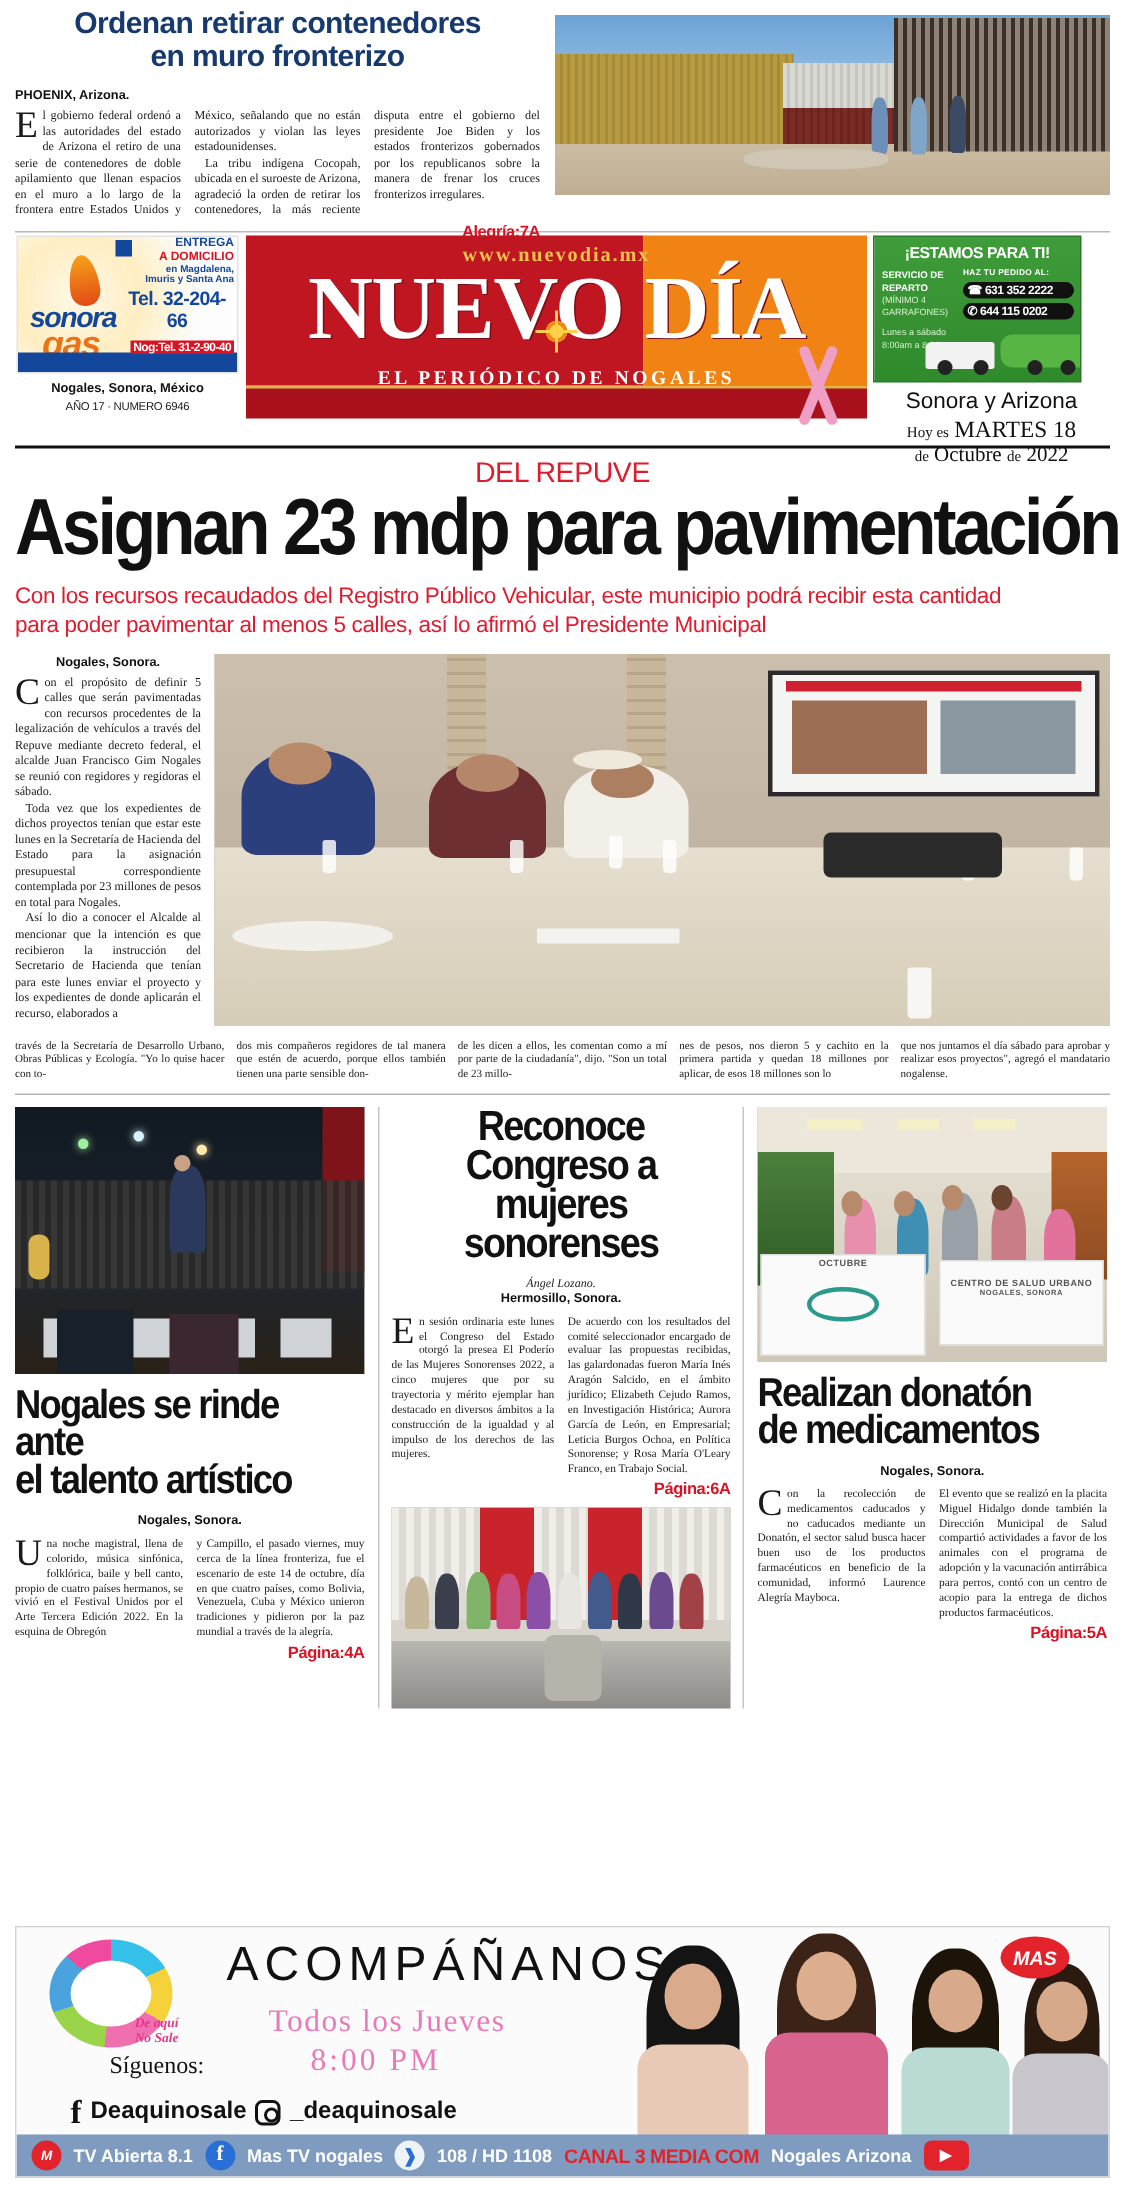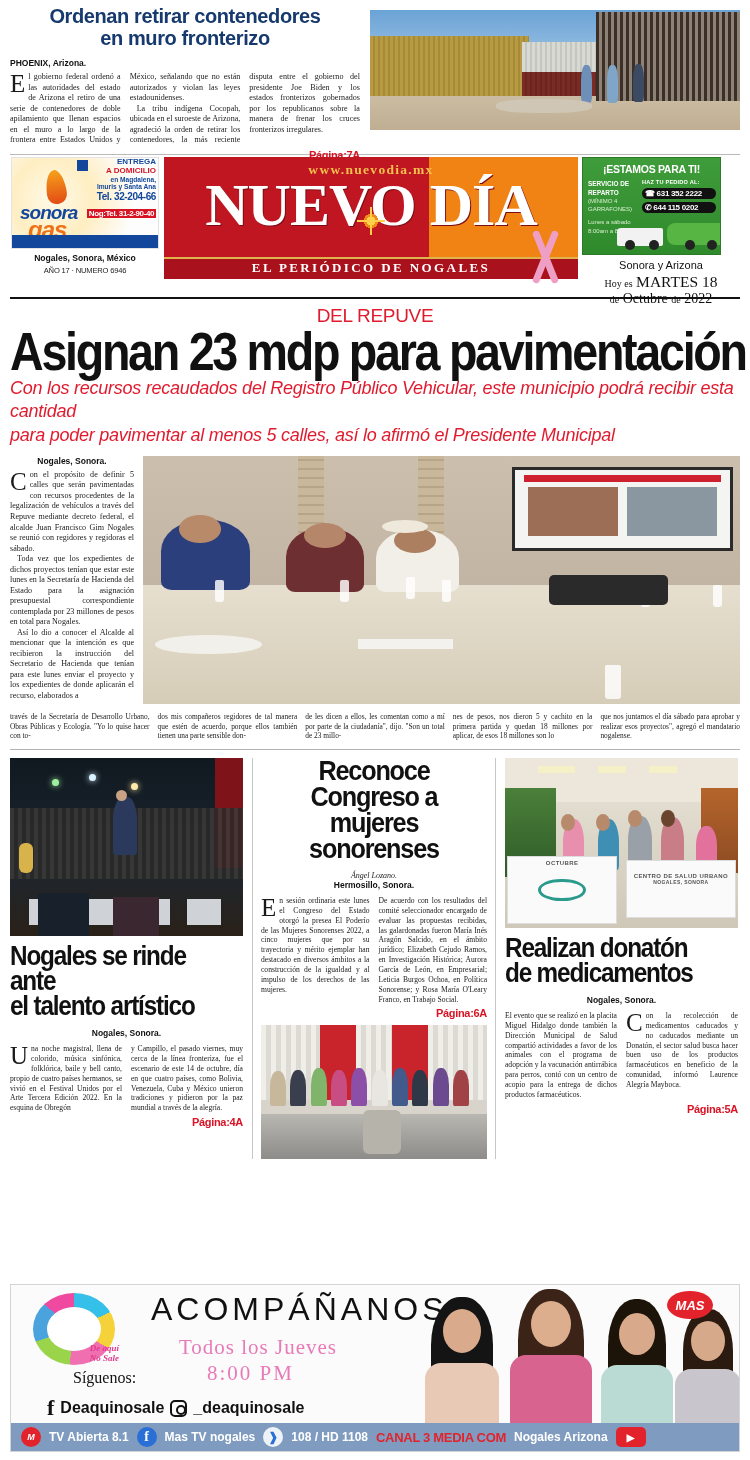--- a/index.html
+++ b/index.html
@@ -83,21 +83,21 @@
   }
   .sg-gas {
     position:absolute; left:16px; top:58px; font-family:"Liberation Sans",sans-serif;
     font-weight:bold; font-style:italic; font-size:24px; color:#ee7117; letter-spacing:-1px;
   }
   .sg-blue-bar { position:absolute; left:0; bottom:0; width:100%; height:13px; background:#12479b; }
   .sg-right { position:absolute; right:0; top:0; width:78px; height:100%; text-align:right; padding-right:2px;}
   .sg-ent { font-family:"Liberation Sans",sans-serif; font-weight:bold; font-size:8px; color:#d81324; line-height:1.1; }
   .sg-ent .b { color:#12479b; }
   .sg-sub { font-family:"Liberation Sans",sans-serif; font-weight:bold; font-size:6.6px; color:#12479b; line-height:1.15; }
-  .sg-tel { font-family:"Liberation Sans",sans-serif; font-weight:bold; font-size:10px; color:#12479b; letter-spacing:-0.4px; }
+  .sg-tel { font-family:"Liberation Sans",sans-serif; font-weight:bold; font-size:13px; color:#12479b; letter-spacing:-0.4px;text-align:center; }
   .sg-tel2 { font-family:"Liberation Sans",sans-serif; font-weight:bold; font-size:8px; color:#fff; background:#d81324; letter-spacing:-0.4px; padding:0 2px; display:inline-block;}
   .sg-home { position:absolute; right:70px; top:2px; width:11px; height:11px; background:#12479b; }
   .mh-city { font-family:"Liberation Sans",sans-serif; font-weight:bold; font-size:8.6px; color:#111; margin-top:4px; }
   .mh-ano { font-family:"Liberation Sans",sans-serif; font-size:7.6px; color:#222; margin-top:3px; letter-spacing:-0.2px; }
 
   .mh-logo { flex:1; position:relative; margin:0 4px; }
   .logo-red { position:absolute; left:0; top:0; width:64%; height:100px; background:#bf1622; }
   .logo-orange { position:absolute; left:64%; top:0; right:0; height:100px; background:#f08313; }
   .logo-band { position:absolute; left:0; right:0; top:100px; height:22px; background:#a9111c; border-top:2px solid #e0b44c; }
   .logo-url {
@@ -112,21 +112,21 @@
   .logo-sun {
     position:absolute; left:50%; top:52px; margin-left:-12px; width:24px; height:24px;
     background:radial-gradient(circle, #ffd24a 0 26%, #f0891a 28% 42%, rgba(255,210,74,0) 43%);
   }
   .logo-sun::before, .logo-sun::after{
     content:""; position:absolute; left:50%; top:50%; width:28px; height:2px; margin:-1px 0 0 -14px;
     background:#ffcf49;
   }
   .logo-sun::after { transform:rotate(90deg); }
   .logo-tag {
-    position:absolute; left:0; right:0; top:103px; text-align:center;
+    position:absolute; left:0; right:0; top:87px; text-align:center;
     font-family:"Liberation Serif", serif; font-weight:bold; font-size:13px; color:#fff;
     letter-spacing:2.4px;
   }
   .ribbon { position:absolute; right:16px; top:72px; width:34px; height:60px; }
   .ribbon i {
     position:absolute; top:0; left:14px; width:7px; height:56px; background:#ef9ec4;
     border-radius:4px;
   }
   .ribbon i:first-child { transform: rotate(22deg); }
   .ribbon i:last-child { transform: rotate(-22deg); }
@@ -140,41 +140,41 @@
   .ga-l { position:absolute; left:5px; top:22px; width:72px; color:#d7f0cf; font-family:"Liberation Sans",sans-serif; font-size:6px; line-height:1.35;}
   .ga-l b { font-size:6.4px; color:#fff; }
   .ga-r { position:absolute; right:4px; top:21px; width:74px; text-align:left;}
   .ga-r .hdr { color:#fff; font-family:"Liberation Sans",sans-serif; font-weight:bold; font-size:5.6px; letter-spacing:0.2px;}
   .ga-pill { background:#111; color:#fff; font-family:"Liberation Sans",sans-serif; font-weight:bold; font-size:8px;
     border-radius:8px; margin-top:3px; padding:1px 3px; letter-spacing:-0.3px;}
   .ga-truck { position:absolute; left:34px; bottom:4px; width:110px; height:34px; }
   .ga-truck .cab { position:absolute; left:0; bottom:4px; width:46px; height:18px; background:#f2f2f2; border-radius:4px 2px 2px 2px;}
   .ga-truck .tank { position:absolute; right:0; bottom:5px; width:60px; height:22px; background:#57b544; border-radius:8px;}
   .ga-truck .w { position:absolute; bottom:0; width:10px; height:10px; border-radius:50%; background:#222; }
-  .mh-sub { text-align:center; font-family:"Liberation Sans",sans-serif; font-size:11px; color:#111; margin-top:4px;}
+  .mh-sub { text-align:center; font-family:"Liberation Sans",sans-serif; font-size:15px; color:#111; margin-top:4px;}
   .mh-date { text-align:center; font-family:"Liberation Serif",serif; font-size:14px; color:#111; margin-top:2px; line-height:1.15;}
   .mh-date .sm { font-size:10px; }
   .mh-date .bg { font-size:15.5px; }
 
   
   .rule-red { border-top: 2px solid #111; margin: 2px 10px 0 10px; }
   .lead { padding: 6px 10px 0 10px; }
   .kicker {
     font-family:"Liberation Sans",sans-serif; color:#e11b2e; font-size:19px;
     letter-spacing:-0.3px; font-weight:normal;text-align:center;
   }
   .lead-head {
     font-family:"Liberation Sans",sans-serif; font-weight:bold;
     font-size:53px; line-height:0.92; letter-spacing:-2.6px;
     color:#111; transform: scaleX(0.88); transform-origin:left center;
     margin-top: 1px; white-space:nowrap;
   }
   .lead-deck {
-    color:#e11b2e; font-family:"Liberation Sans",sans-serif; font-size:18px;
-    line-height:1.3; letter-spacing:-0.25px;font-style:italic;
+    color:#e11b2e; font-family:"Liberation Sans",sans-serif; font-size:15px;
+    line-height:1.3; margin-top:11px; letter-spacing:-0.25px;
   }
 
   .lead-body { display:flex; gap:9px; margin-top:9px; }
   .lead-col { width:124px; }
   .lead-photo { flex:1; height:248px; position:relative; overflow:hidden; background:#b9ada0;}
 
   
   .mtg-wall { position:absolute; inset:0; background:linear-gradient(#cdbfae,#b9ab9a); }
   .mtg-stone { position:absolute; top:0; width:26px; height:52%; background:repeating-linear-gradient(0deg,#c9b79c,#c9b79c 7px,#b8a589 7px,#b8a589 9px); }
   .mtg-screen { position:absolute; right:7px; top:11px; width:37%; height:34%; background:#f4f4f2; border:3px solid #2a2a2a; }
@@ -279,21 +279,21 @@
     <div class="topstrip-left">
       <div class="top-head">
         <div>Ordenan retirar contenedores</div>
         <div>en muro fronterizo</div>
       </div>
       <div class="dateline">PHOENIX, Arizona.</div>
       <div class="cols3 body-txt">
         <p class="first dropcap">El gobierno federal ordenó a las autoridades del estado de Arizona el retiro de una serie de contenedores de doble apilamiento que llenan espacios en el muro a lo largo de la frontera entre Estados Unidos y México, señalando que no están autorizados y violan las leyes estadounidenses.</p>
         <p>La tribu indígena Cocopah, ubicada en el suroeste de Arizona, agradeció la orden de retirar los contenedores, la más reciente disputa entre el gobierno del presidente Joe Biden y los estados fronterizos gobernados por los republicanos sobre la manera de frenar los cruces fronterizos irregulares.</p>
       </div>
-      <div class="pagina">Página:7A</div>
+      <div class="pagina">Alegría:7A</div>
     </div>
 
     <div class="topstrip-right">
       <div class="photo" style="width:100%;height:120px;">
         <div class="sky"></div>
         <div class="ground"></div>
         <div class="container-y" style="left:0;top:22%;width:43%;height:50%;"></div>
         <div class="container-w" style="left:41%;top:27%;width:21%;height:32%;"></div>
         <div class="container-r" style="left:41%;top:52%;width:21%;height:20%;"></div>
         <div class="fence" style="left:61%;top:2%;width:39%;height:74%;"></div>
@@ -538,22 +538,22 @@
           <div class="dn-bt" style="margin-top:12px;">CENTRO DE SALUD URBANO</div>
           <div class="dn-bt" style="font-size:5px;">NOGALES, SONORA</div>
         </div>
       </div>
       <div class="sec-head" style="margin-top:8px;">
         <div>Realizan donatón</div>
         <div>de medicamentos</div>
       </div>
       <div class="dateline" style="text-align:center;margin-top:9px;">Nogales, Sonora.</div>
       <div class="cols2 body-txt sec-body" style="font-size:7.6px;">
+        <p class="first dropcap">Con la recolección de medicamentos caducados y no caducados mediante un Donatón, el sector salud busca hacer buen uso de los productos farmacéuticos en beneficio de la comunidad, informó Laurence Alegría Mayboca.</p>
         <p class="first">El evento que se realizó en la placita Miguel Hidalgo donde también la Dirección Municipal de Salud compartió actividades a favor de los animales con el programa de adopción y la vacunación antirrábica para perros, contó con un centro de acopio para la entrega de dichos productos farmacéuticos.</p>
-        <p class="first dropcap">Con la recolección de medicamentos caducados y no caducados mediante un Donatón, el sector salud busca hacer buen uso de los productos farmacéuticos en beneficio de la comunidad, informó Laurence Alegría Mayboca.</p>
       </div>
       <div class="pagina">Página:5A</div>
     </div>
   </div>
 
   <div class="botad">
     <div class="ba-main">
 
       <div class="ba-logo">
         <div class="ba-ring"></div>

